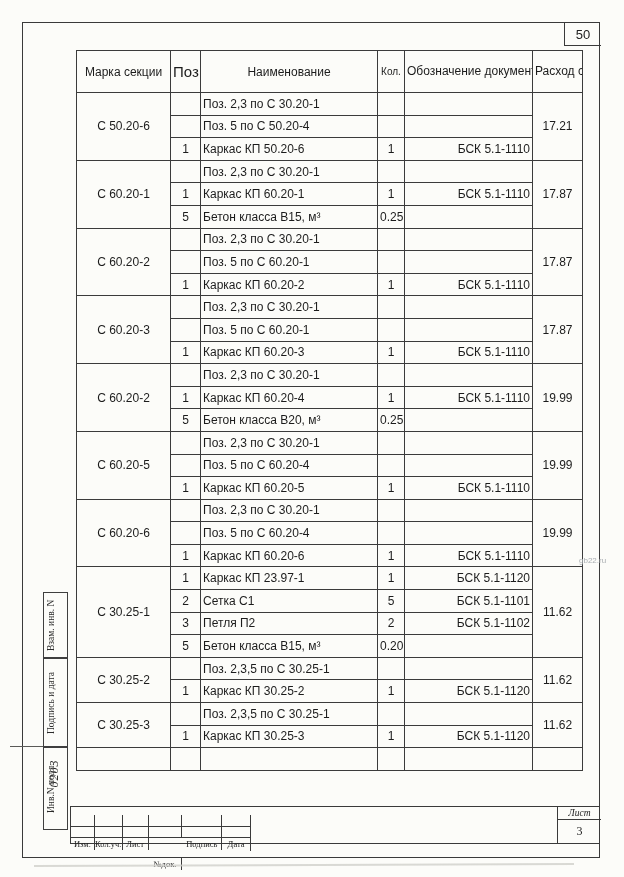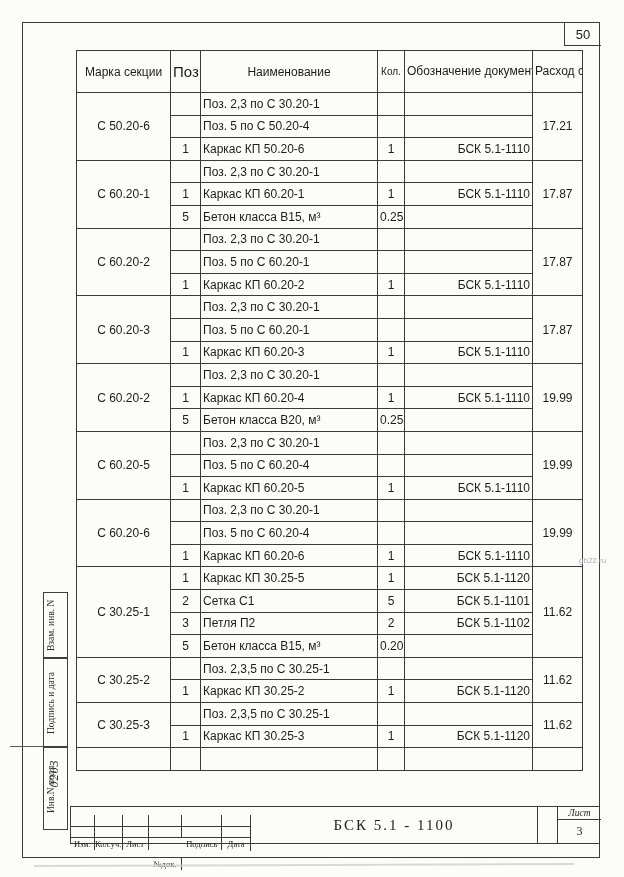--- a/index.html
+++ b/index.html
@@ -266,21 +266,21 @@
         </tr>
         <tr>
           <td class="c-poz">1</td>
           <td class="c-name">Каркас КП 60.20-6</td>
           <td class="c-kol">1</td>
           <td class="c-doc">БСК 5.1-1110</td>
         </tr>
         <tr>
           <td class="c-marka" rowspan="4">С 30.25-1</td>
           <td class="c-poz">1</td>
-          <td class="c-name">Каркас КП 30.25-5</td>
+          <td class="c-name">Каркас КП 23.97-1</td>
           <td class="c-kol">1</td>
           <td class="c-doc">БСК 5.1-1120</td>
           <td class="c-rashod" rowspan="4">11.62</td>
         </tr>
         <tr>
           <td class="c-poz">2</td>
           <td class="c-name">Сетка  С1</td>
           <td class="c-kol">5</td>
           <td class="c-doc">БСК 5.1-1101</td>
         </tr>
@@ -368,21 +368,20 @@
         </div>
       <div class="stamp-row r3">
           <div class="stamp-cell" style="width: 24px;">Изм.</div>
           <div class="stamp-cell" style="width: 28px;">Кол.уч.</div>
           <div class="stamp-cell" style="width: 26px;">Лист</div>
           <div class="stamp-cell" style="width: 34px; margin-top: 20px;">№док.</div>
           <div class="stamp-cell" style="width: 40px;">Подпись</div>
           <div class="stamp-cell" style="width: 28px;">Дата</div>
         </div>
     </div>
-    <div class="stamp-title">БСК 5.1 - 1100</div>
     <div class="stamp-sheetbox">
       <div class="sheet-label">Лист</div>
       <div class="sheet-number">3</div>
     </div>
   </div>
 
   <div class="watermark">gb22.ru</div>
   <div class="scan-edge"></div>
   <div class="tick" style="left:10px;top:746px;width:33px;"></div>
 

